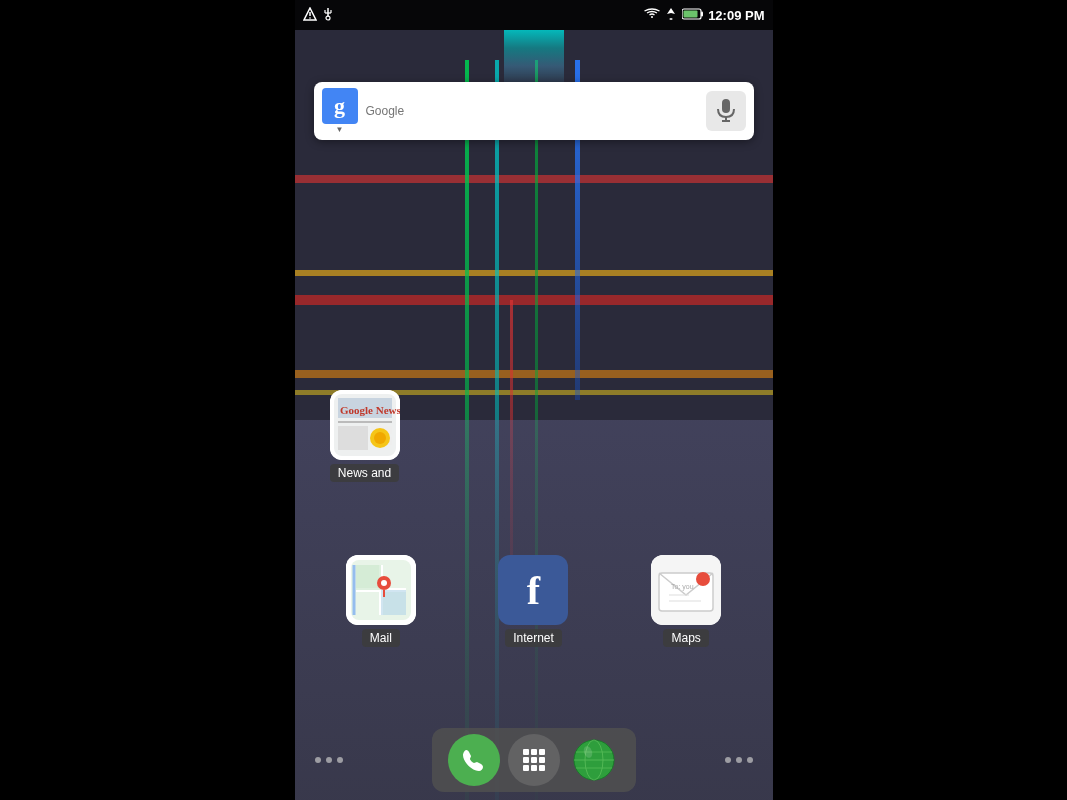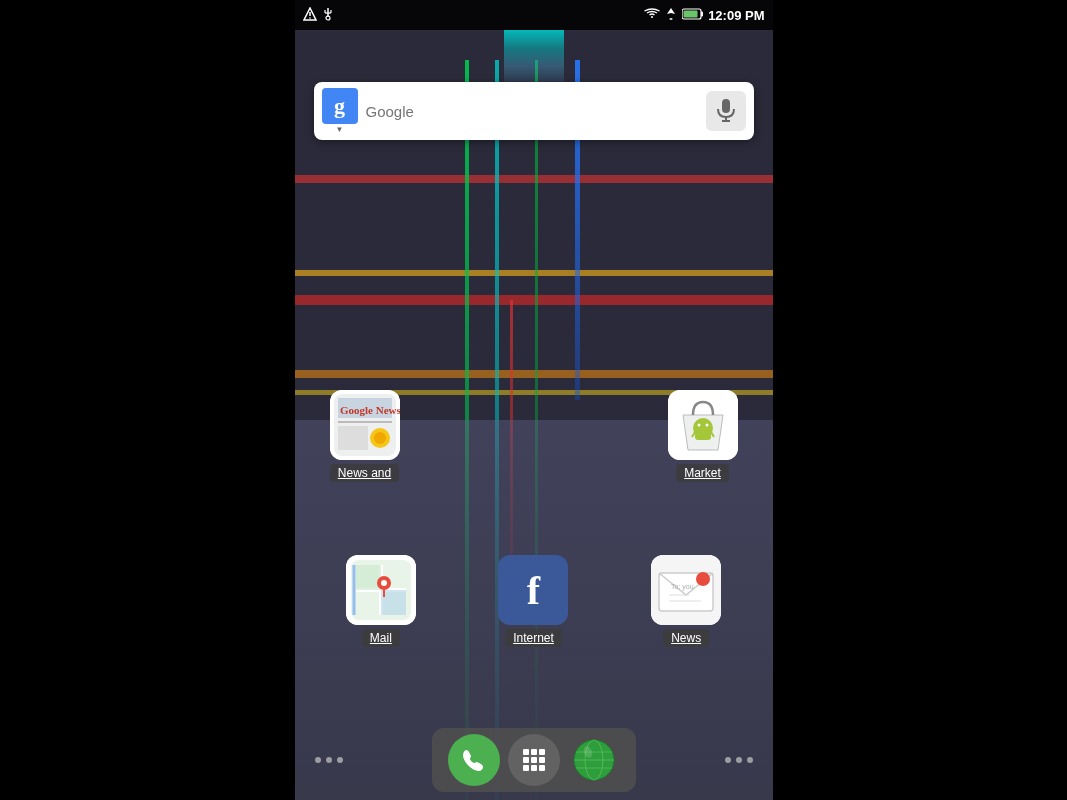--- a/index.html
+++ b/index.html
@@ -125,21 +125,21 @@
       display: flex; align-items: center; justify-content: center;
       font-size: 22px; font-weight: bold; color: #fff;
       font-family: Georgia, serif;
     }
     .google-dropdown-arrow {
       font-size: 8px; color: #666; margin-top: 1px;
     }
     .search-input {
       flex: 1;
       border: none; outline: none;
-      font-size: 15px;
+      font-size: 12px;
       color: #999;
       background: transparent;
     }
     .mic-btn {
       width: 40px; height: 40px;
       background: #e8e8e8;
       border-radius: 6px;
       display: flex; align-items: center; justify-content: center;
       cursor: pointer; font-size: 20px;
     }
@@ -154,21 +154,20 @@
       margin-bottom: 4px;
       overflow: hidden;
     }
     .app-label {
       background: rgba(60,60,60,0.85);
       color: #fff;
       font-size: 12px;
       padding: 2px 8px;
       border-radius: 4px;
       white-space: nowrap;
-      text-decoration: underline;
     }
     
     .news-icon { background: #fff; position: relative; overflow: hidden; }
     
     .market-icon { background: #fff; }
     
     .maps-icon { background: #fff; }
     
     .facebook-icon { background: #3b5998; }
     .fb-f { color: #fff; font-size: 40px; font-weight: bold; font-family: Georgia, serif; }
@@ -326,41 +325,20 @@
           <rect x="41" y="36" width="21" height="8" fill="#eee"></rect>
           <rect x="41" y="47" width="21" height="8" fill="#eee"></rect>
 
           <circle cx="50" cy="48" r="10" fill="#f5c518"></circle>
           <circle cx="50" cy="48" r="6" fill="#f0a800"></circle>
         </svg>
       </div>
       <span class="app-label">News and</span>
     </div>
 
-    <div class="app-icon-wrapper">
-      <div class="app-icon market-icon">
-        <svg width="70" height="70" viewBox="0 0 70 70">
-          <rect width="70" height="70" rx="10" fill="#fff"></rect>
-
-          <path d="M15 25 L55 25 L50 60 L20 60 Z" fill="#eef0f0" stroke="#bbb" stroke-width="1"></path>
-
-          <path d="M25 25 Q25 12 35 12 Q45 12 45 25" fill="none" stroke="#888" stroke-width="2.5"></path>
-
-          <circle cx="35" cy="38" r="10" fill="#a4c639"></circle>
-          <rect x="27" y="38" width="16" height="12" rx="3" fill="#a4c639"></rect>
-          <circle cx="31" cy="35" r="1.5" fill="#fff"></circle>
-          <circle cx="39" cy="35" r="1.5" fill="#fff"></circle>
-          <line x1="28" y1="33" x2="32" y2="30" stroke="#a4c639" stroke-width="1.5"></line>
-          <line x1="42" y1="33" x2="38" y2="30" stroke="#a4c639" stroke-width="1.5"></line>
-          <line x1="27" y1="42" x2="24" y2="47" stroke="#a4c639" stroke-width="2"></line>
-          <line x1="43" y1="42" x2="46" y2="47" stroke="#a4c639" stroke-width="2"></line>
-        </svg>
-      </div>
-      <span class="app-label">Market</span>
-    </div>
   </div>
 
   <div style="position:absolute; top:555px; left:0; right:0; display:flex; justify-content:space-around; padding:0 10px; z-index:50;">
 
     <div class="app-icon-wrapper">
       <div class="app-icon maps-icon">
         <svg width="70" height="70" viewBox="0 0 70 70">
           <rect width="70" height="70" rx="10" fill="#fff"></rect>
 
           <rect x="5" y="5" width="60" height="60" rx="8" fill="#e8f4e8"></rect>
@@ -398,21 +376,21 @@
 
           <path d="M8 18 L35 40 L62 18" fill="none" stroke="#ccc" stroke-width="1.5"></path>
 
           <text x="20" y="34" font-size="7" fill="#aaa">To: you</text>
           <line x1="18" y1="40" x2="38" y2="40" stroke="#ddd" stroke-width="1"></line>
           <line x1="18" y1="46" x2="50" y2="46" stroke="#ddd" stroke-width="1"></line>
 
           <circle cx="52" cy="24" r="7" fill="#e74c3c"></circle>
         </svg>
       </div>
-      <span class="app-label">News</span>
+      <span class="app-label">Maps</span>
     </div>
 
   </div>
 
   <div class="bottom-dock">
 
     <div class="dock-dots">
       <div class="dock-dot"></div>
       <div class="dock-dot"></div>
       <div class="dock-dot"></div>

